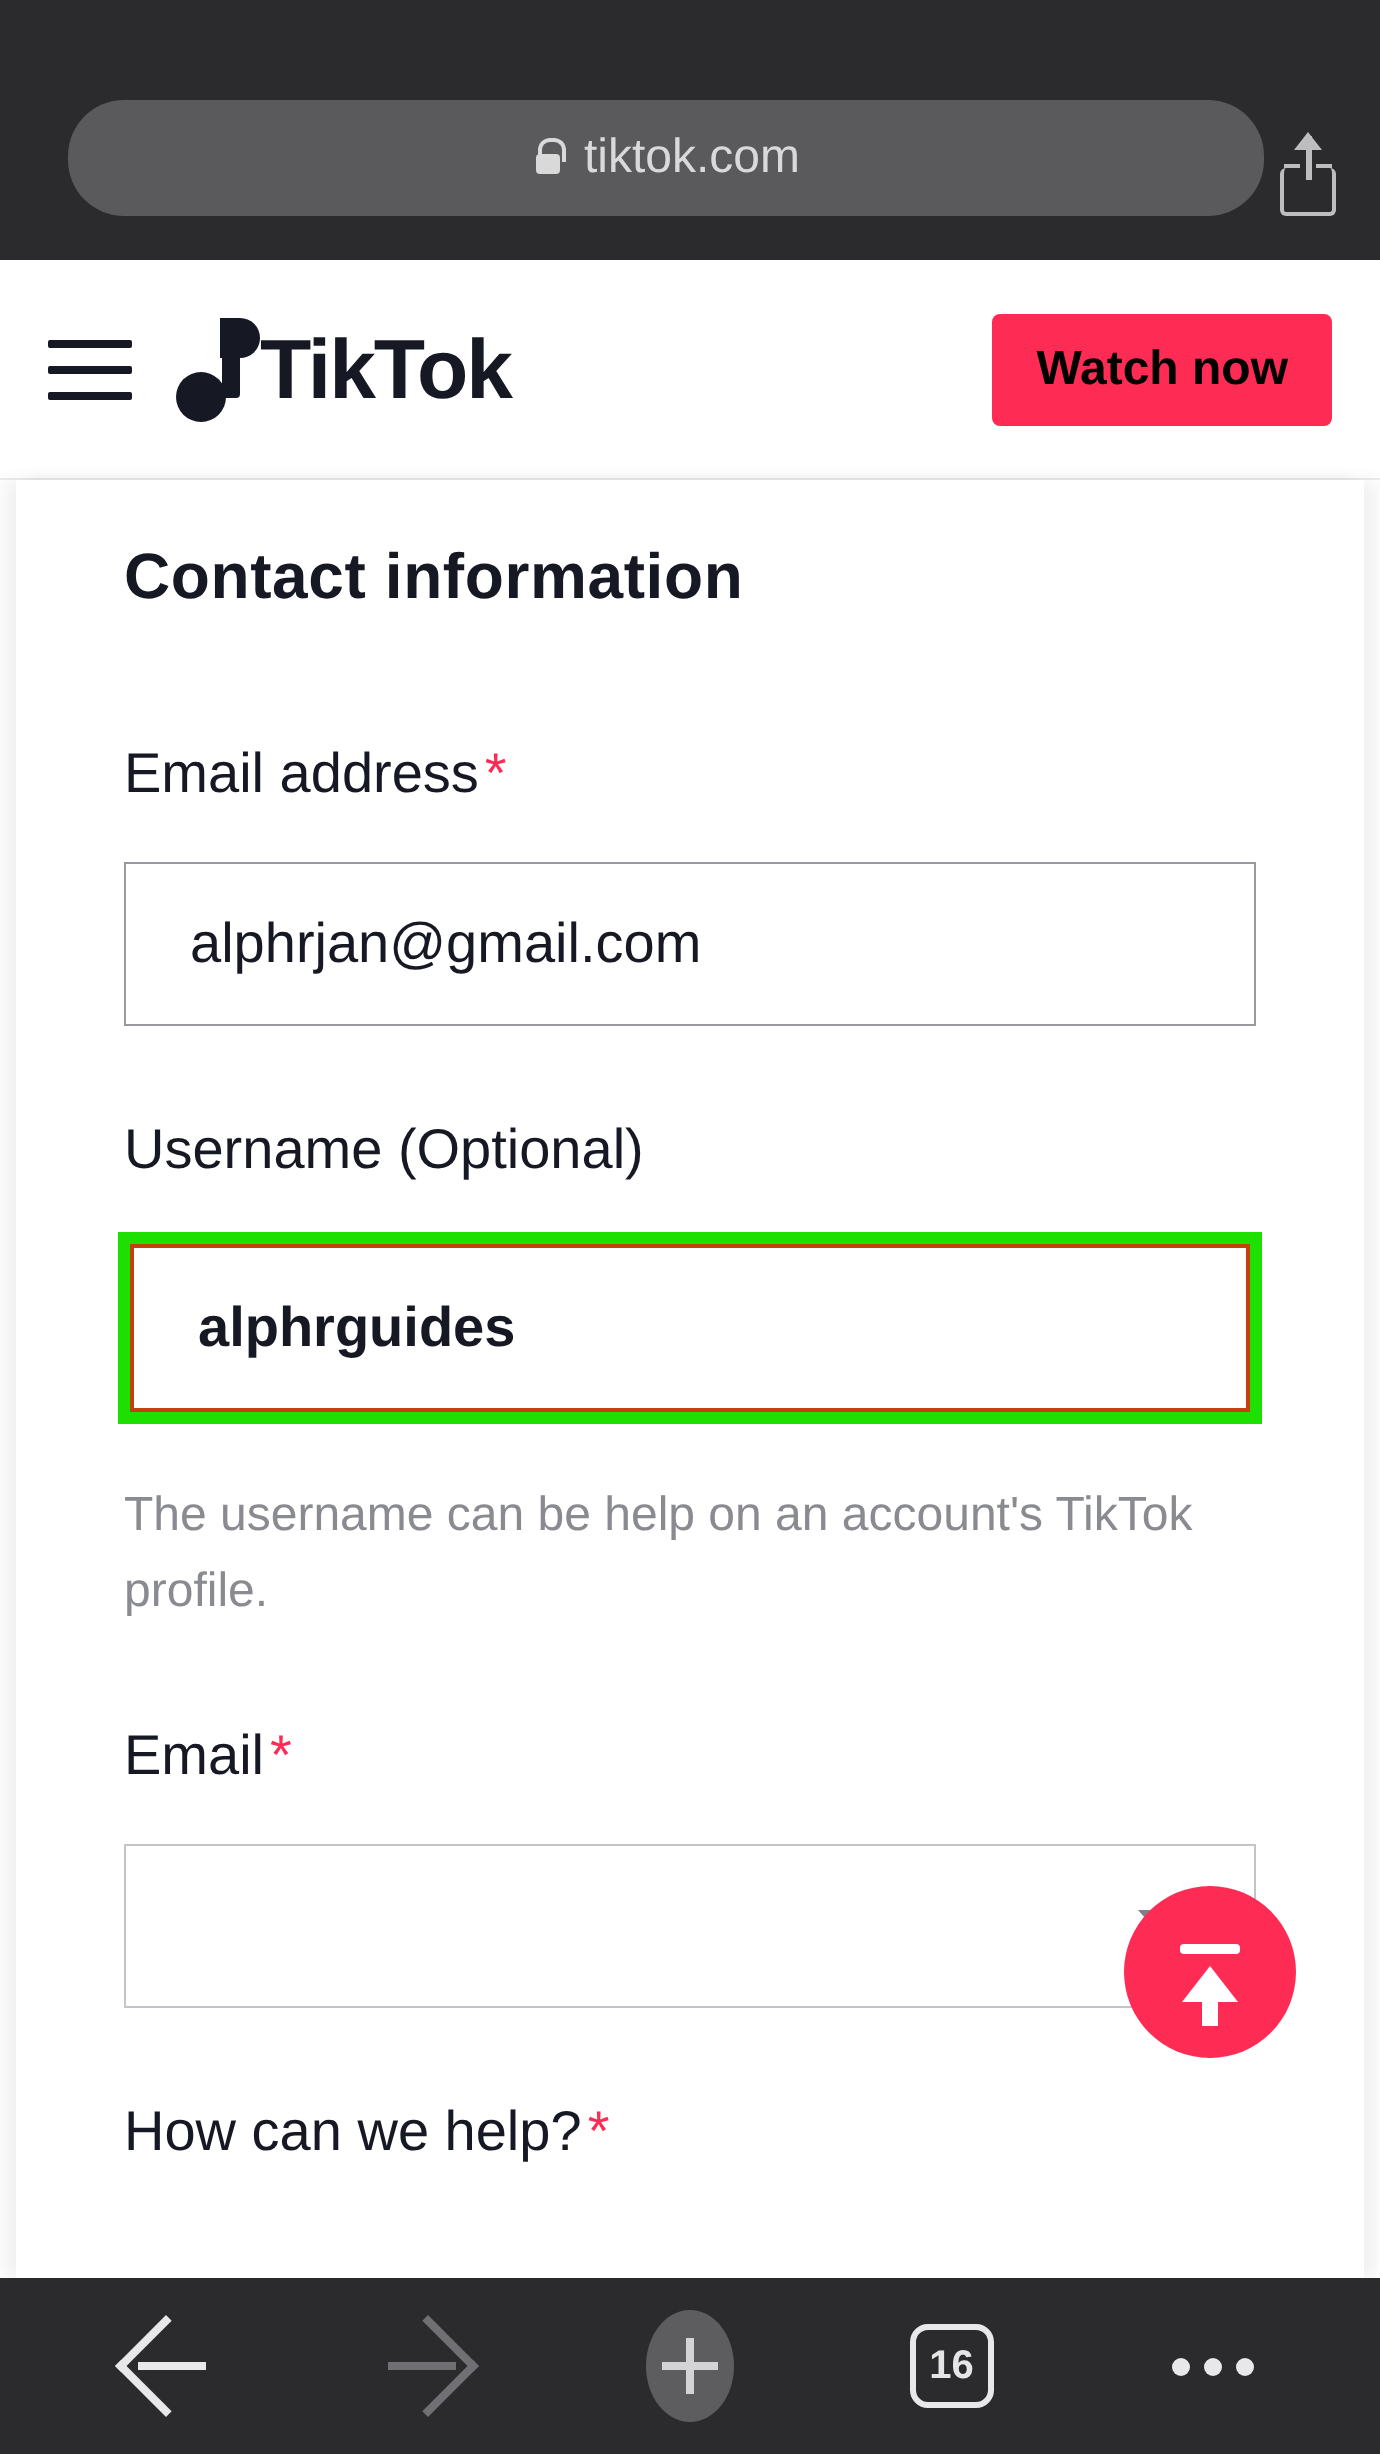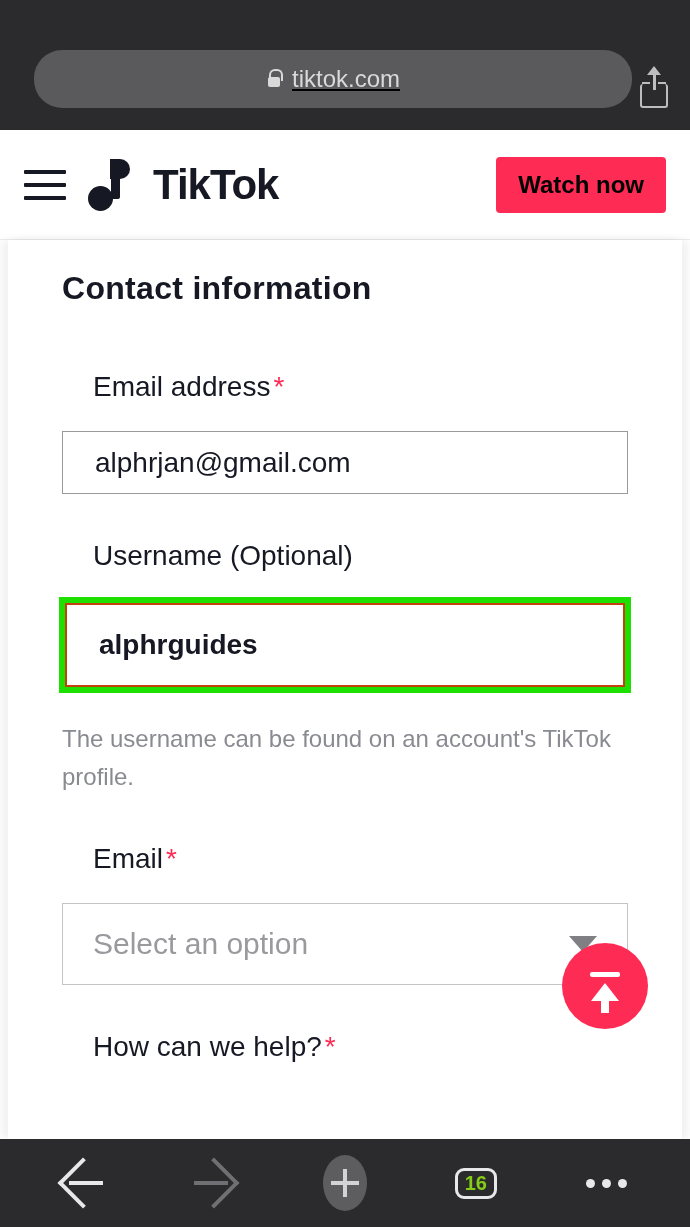--- a/index.html
+++ b/index.html
@@ -1,53 +1,53 @@
 <!DOCTYPE html>
 <html><head>
 <meta charset="utf-8">
 <style>
   * { box-sizing: border-box; margin: 0; padding: 0; }
   html, body { width: 690px; height: 1227px; font-family: -apple-system, Helvetica, Arial, sans-serif; overflow: hidden; }
   body { display: flex; flex-direction: column; background: #2b2b2e; }
 
   
-  .browser-top { background: #2b2b2e; height: 130px; display:flex; align-items:flex-end; padding: 0 22px 22px 34px; gap:8px;text-decoration:underline;}
+  .browser-top { background: #2b2b2e; height: 130px; display:flex; align-items:flex-end; padding: 0 22px 22px 34px; gap:8px;}
   .url-bar { flex:1; background: #5a5a5d; border-radius: 28px; height: 58px; display:flex; align-items:center; justify-content:center; gap:10px; color:#d9d9da; font-size:24px;}
   .lock { width:16px; height:20px; position:relative; }
   .lock::before { content:""; position:absolute; left:2px; top:8px; width:12px; height:10px; background:#d9d9da; border-radius:2px;}
   .lock::after { content:""; position:absolute; left:3px; top:0; width:10px; height:10px; border:2px solid #d9d9da; border-bottom:none; border-radius:6px 6px 0 0;}
   .share-icon { width:28px; height:34px; position:relative; color:#bdbdc0; }
   .share-icon .box { position:absolute; left:0; bottom:0; width:28px; height:24px; border:2.5px solid #bdbdc0; border-top:none; border-radius:3px;}
   .share-icon .box::before,.share-icon .box::after{content:"";position:absolute;top:-2.5px;height:2.5px;background:#bdbdc0;width:8px;}
   .share-icon .box::before{left:0;} .share-icon .box::after{right:0;}
   .share-icon .arrow { position:absolute; left:12.5px; top:-6px; width:3px; height:22px; background:#bdbdc0;}
   .share-icon .arrow::before{content:"";position:absolute;left:-6px;top:-2px;width:0;height:0;border-left:7.5px solid transparent;border-right:7.5px solid transparent;border-bottom:9px solid #bdbdc0;}
 
   
   .page { background:#fff; flex:1; overflow:hidden; position:relative;}
   .app-header { height: 110px; display:flex; align-items:center; padding: 0 24px; border-bottom:1px solid #ececec;}
   .hamburger { width:42px; height:30px; display:flex; flex-direction:column; justify-content:space-between; margin-right:18px;}
   .hamburger span { height:4px; background:#161823; border-radius:1px;}
-  .logo-wrap { display:flex; align-items:center; gap:23px; }
+  .logo-wrap { display:flex; align-items:center; gap:0; }
   .note { position:relative; width:46px; height:52px; }
   .note .stem { position:absolute; right:10px; top:0; width:9px; height:40px; background:#161823; border-radius:2px;}
   .note .head { position:absolute; left:4px; bottom:0; width:25px; height:25px; background:#161823; border-radius:50%;}
   .note .flag { position:absolute; right:0; top:0; width:20px; height:20px; background:#161823; border-radius:0 10px 10px 0;}
   .note::before{content:"";position:absolute;left:2px;bottom:-2px;width:25px;height:25px;background:#25f4ee;border-radius:50%;z-index:-1;}
   .note::after{content:"";position:absolute;left:6px;bottom:2px;width:25px;height:25px;background:#fe2c55;border-radius:50%;z-index:-2;}
   .logo-text { font-size:42px; font-weight:800; letter-spacing:-1px; color:#161823;}
   .watch-btn { margin-left:auto; background:#fe2c55; color:#000000; font-size:24px; font-weight:700; height:56px; border-radius:4px; border:none; padding:0 22px;}
 
   .form-shadow { margin: 0 8px; background:#fff; padding-top: 0; height: calc(100% - 110px); position:relative; box-shadow: -6px 0 8px rgba(0,0,0,.06), 6px 0 8px rgba(0,0,0,.06);}
   .form { padding: 30px 54px 0 54px; }
   .section-title { font-size:32px; font-weight:700; color:#161823; letter-spacing:.3px; margin-bottom:64px;}
   .field { margin-bottom:46px; }
-  .label { font-size:28px; color:#161823; margin-bottom:28px; display:block;margin-left:31px;}
+  .label { font-size:28px; color:#161823; margin-bottom:28px; display:block;}
   .req { color:#fe2c55; font-size:28px; margin-left:3px;}
-  .input { width:100%; height:63px; border:1.5px solid #9a9a9e; font-size:28px; padding:0 32px; background:#fff; color:#161823;}
+  .input { width:100%; height:82px; border:1.5px solid #9a9a9e; font-size:28px; padding:0 32px; background:#fff; color:#161823;}
   .input.highlight { outline:6px solid #1ee000; outline-offset:-3px; border:5px solid #c2410c; height:90px;font-weight:bold;}
   .hint { font-size:24px; color:#8a8b91; line-height:1.6; margin-top:30px;}
   .select { width:100%; height:82px; border:1.5px solid #c4c4c8; font-size:30px; color:#9a9a9e; display:flex; align-items:center; padding:0 30px; background:#fff; position:relative;}
   .select .caret { margin-left:auto; width:0; height:0; border-left:14px solid transparent;border-right:14px solid transparent;border-top:16px solid #808084;}
 
   .fab { position:absolute; right:34px; bottom:110px; width:86px; height:86px; background:#fe2c55; border-radius:50%; display:flex; flex-direction:column; align-items:center; justify-content:center; gap:6px;}
   .fab .bar{width:30px;height:5px;background:#fff;border-radius:2px;}
   .fab .arrw{width:0;height:0;border-left:14px solid transparent;border-right:14px solid transparent;border-bottom:18px solid #fff;position:relative;}
   .fab .arrw::after{content:"";position:absolute;left:-4px;top:14px;width:8px;height:16px;background:#fff;}
 
@@ -55,21 +55,21 @@
   .browser-bottom { background:#2b2b2e; height:88px; display:flex; align-items:center; justify-content:space-around; padding:0 18px;}
   .bb-icon { width:44px; height:44px; display:flex; align-items:center; justify-content:center; position:relative;}
   .arrow-left,.arrow-right { width:36px; height:36px; border-left:4px solid; border-bottom:4px solid; transform:rotate(45deg);}
   .arrow-left{ color:#e8e8ea;}
   .arrow-right{ color:#707074; transform:rotate(-135deg);}
   .arrow-stem-l{position:absolute;left:8px;top:20px;width:34px;height:4px;background:#e8e8ea;}
   .arrow-stem-r{position:absolute;left:2px;top:20px;width:34px;height:4px;background:#707074;}
   .plus-btn{ width:56px;height:56px;background:#5d5d60;border-radius:50%;display:flex;align-items:center;justify-content:center;}
   .plus-btn::before,.plus-btn::after{content:"";position:absolute;background:#d4d4d6;}
   .plus-btn::before{width:28px;height:4px;} .plus-btn::after{width:4px;height:28px;}
-  .tabs-btn{ width:42px;height:31px;border:3.5px solid #e8e8ea;border-radius:9px;display:flex;align-items:center;justify-content:center;color:#84cc16;font-size:20px;font-weight:700;}
+  .tabs-btn{ width:42px;height:42px;border:3.5px solid #e8e8ea;border-radius:9px;display:flex;align-items:center;justify-content:center;color:#e5e5e5;font-size:20px;font-weight:700;}
   .dots{display:flex;gap:7px;}
   .dots span{width:9px;height:9px;background:#e8e8ea;border-radius:50%;}
 </style>
 </head>
 <body>
 
 <div class="browser-top">
   <div class="url-bar">
     <span class="lock"></span>
     <span>tiktok.com</span>
@@ -106,29 +106,28 @@
       <div class="field">
         <label class="label">
           <span>Email address</span><span class="req">*</span>
         </label>
         <input class="input" value="alphrjan@gmail.com" style="">
       </div>
 
       <div class="field">
         <label class="label">Username (Optional)</label>
         <input class="input highlight" value="alphrguides" style="">
-        <div class="hint">The username can be found on an account's TikTok profile.</div>
+        <div class="hint">The username can be help on an account's TikTok profile.</div>
       </div>
 
       <div class="field">
         <label class="label">
           <span>Email</span><span class="req">*</span>
         </label>
         <div class="select">
-          <span>Select an option</span>
           <span class="caret"></span>
         </div>
       </div>
 
       <div class="field" style="margin-bottom:0;">
         <label class="label">
           <span>How can we help?</span><span class="req">*</span>
         </label>
       </div>
     </div>

